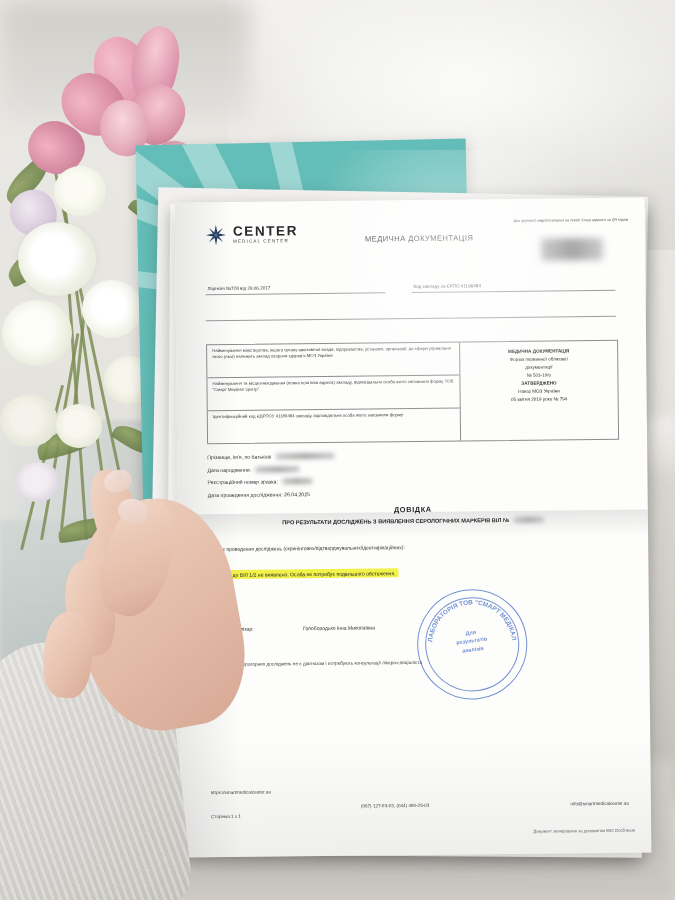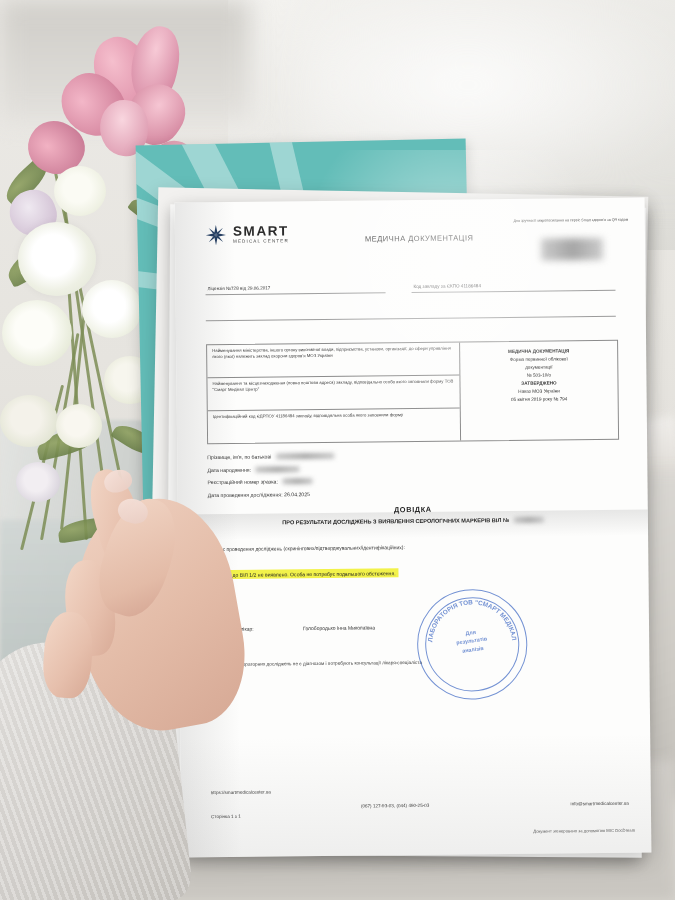--- a/index.html
+++ b/index.html
@@ -534,21 +534,21 @@
             <path d="M12 23 L10.4 15 L12 12 L13.6 15 Z"></path>
             <path d="M1 12 L9 10.4 L12 12 L9 13.6 Z"></path>
             <path d="M23 12 L15 13.6 L12 12 L15 10.4 Z"></path>
             <path d="M4.2 4.2 L10.6 9.1 L12 12 L9.1 10.6 Z"></path>
             <path d="M19.8 19.8 L13.4 14.9 L12 12 L14.9 13.4 Z"></path>
             <path d="M19.8 4.2 L14.9 10.6 L12 12 L13.4 9.1 Z"></path>
             <path d="M4.2 19.8 L9.1 13.4 L12 12 L10.6 14.9 Z"></path>
           </g>
         </svg>
         <div class="logo-text">
-          <div class="logo-title">SMART</div>
+          <div class="logo-title">CENTER</div>
           <div class="logo-sub">MEDICAL CENTER</div>
         </div>
       </div>
 
       <div class="doc-kicker">МЕДИЧНА ДОКУМЕНТАЦІЯ</div>
       <div class="qr-note">Для зручності мікропосилання на сервіс Smart здоров'я за QR кодом</div>
       <div class="qr-blur"></div>
 
       <div class="ruled" style="left:30px; top:92px; width:180px;"></div>
       <div class="ruled" style="left:236px; top:92px; width:204px;"></div>

